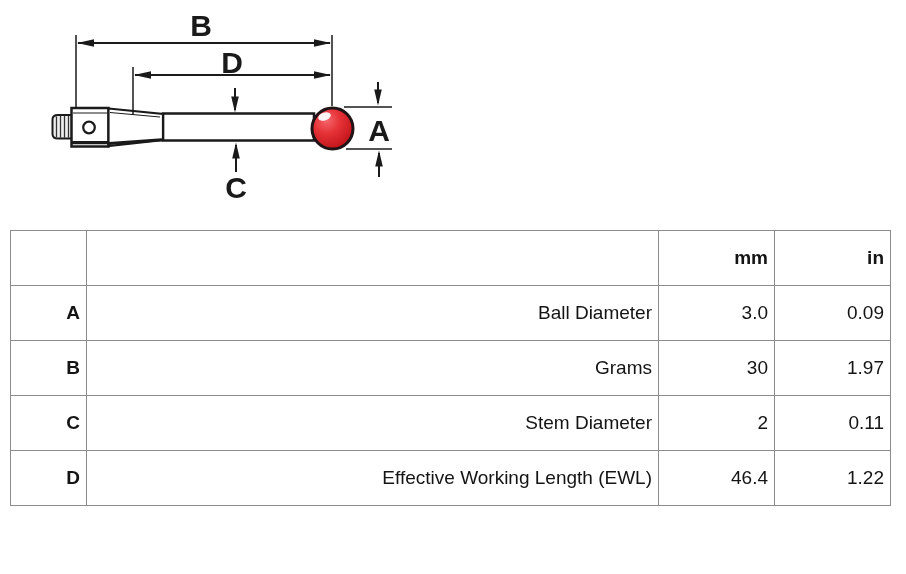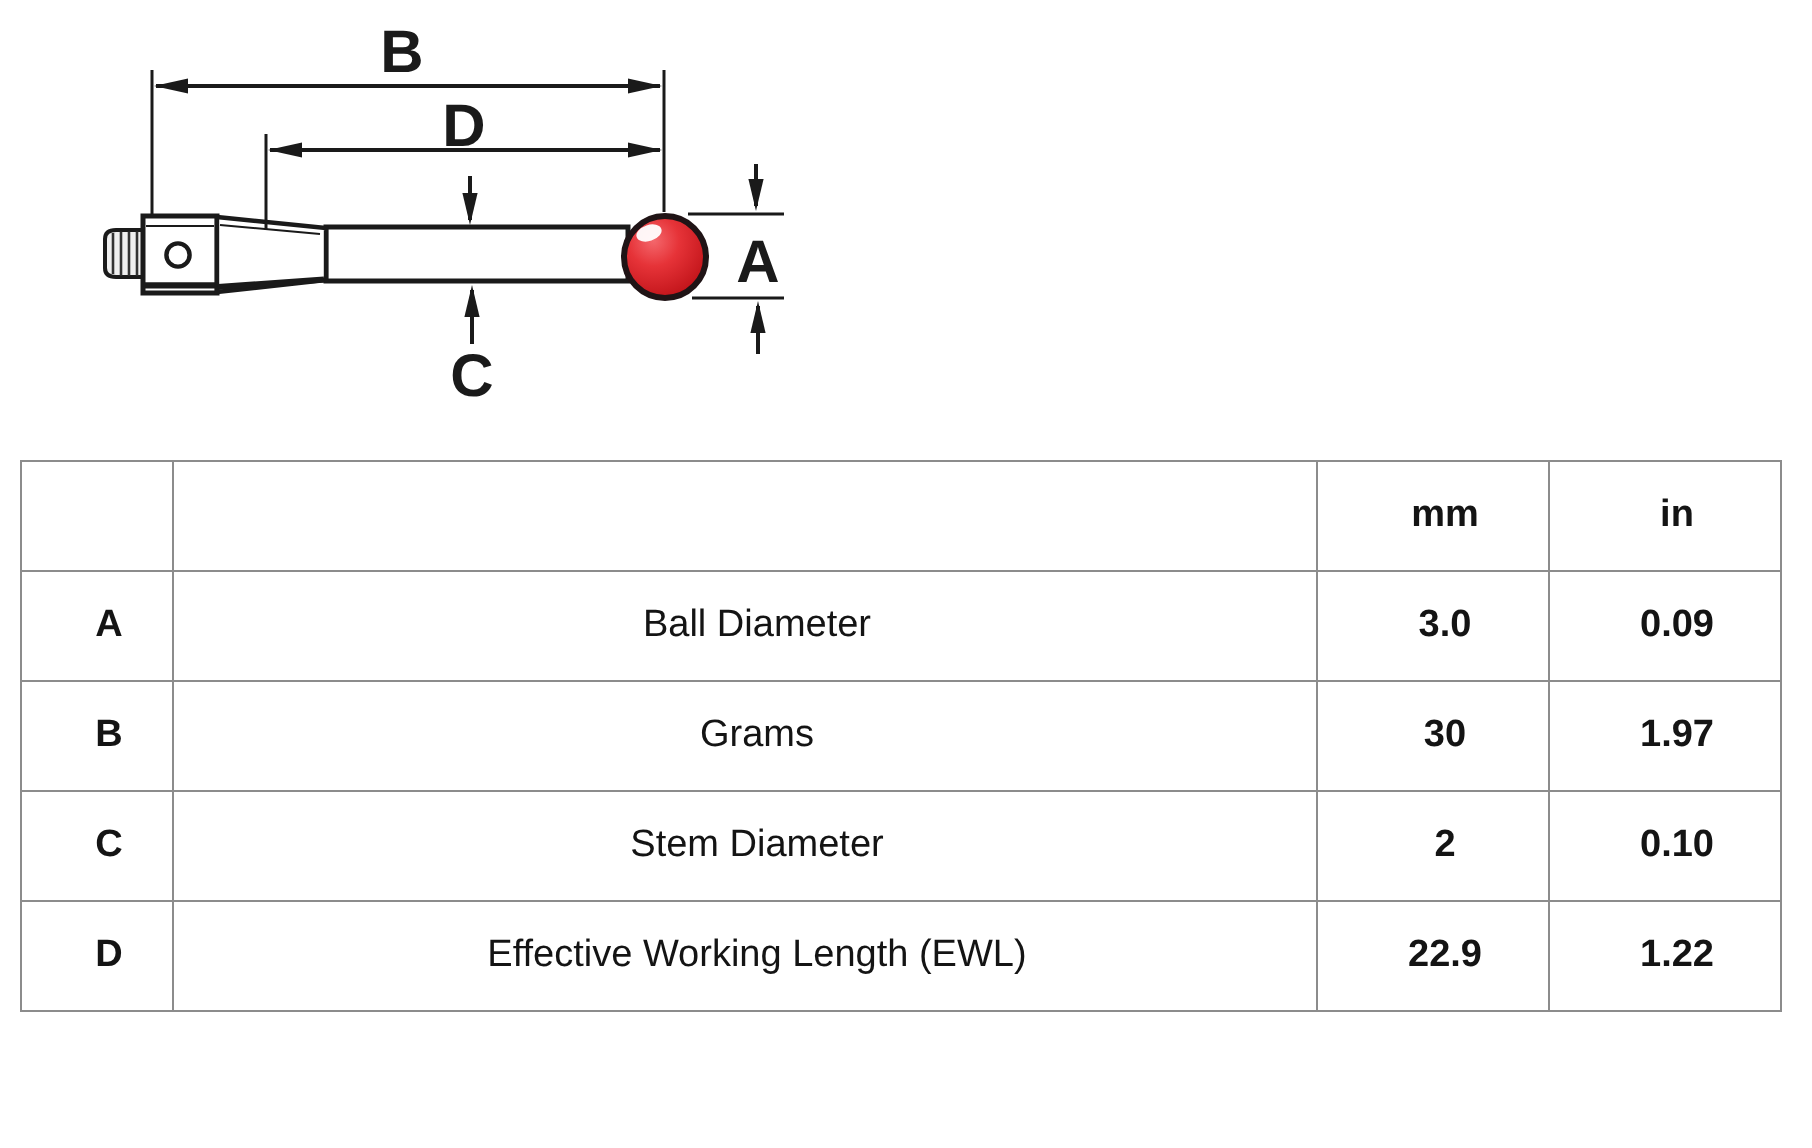--- a/index.html
+++ b/index.html
@@ -14,27 +14,27 @@
   table.spec{
     position:absolute;left:10px;top:230px;width:880px;
     border-collapse:collapse;table-layout:fixed;
   }
   table.spec col.c1{width:76px;}
   table.spec col.c2{width:572px;}
   table.spec col.c3{width:116px;}
   table.spec col.c4{width:116px;}
   table.spec th,table.spec td{
     border:1px solid #8c8c8c;height:54px;vertical-align:middle;
-    text-align:center;padding:0 6px 0 18px;font-size:19px;color:#141414;
+    text-align:right;padding:0 6px 0 18px;font-size:19px;color:#141414;
     white-space:nowrap;overflow:hidden;
   }
   table.spec th{font-weight:bold;}
   td.cell-key{font-weight:bold;}
   td.cell-name{font-weight:normal;}
-  td.cell-val{font-weight:bold;}
+  td.cell-val{font-weight:normal;}
 </style>
 </head>
 <body>
 
 <div class="diagram-wrap">
 <svg width="440" height="215" viewBox="0 0 440 215">
   <defs>
     <radialGradient id="ballGrad" cx="36%" cy="30%" r="78%">
       <stop offset="0%" stop-color="#f4676c"></stop>
       <stop offset="40%" stop-color="#e63338"></stop>
@@ -133,22 +133,22 @@
   <tr>
     <td class="cell-key">B</td>
     <td class="cell-name">Grams</td>
     <td class="cell-val">30</td>
     <td class="cell-val">1.97</td>
   </tr>
   <tr>
     <td class="cell-key">C</td>
     <td class="cell-name">Stem Diameter</td>
     <td class="cell-val">2</td>
-    <td class="cell-val">0.10</td>
+    <td class="cell-val">0.11</td>
   </tr>
   <tr>
     <td class="cell-key">D</td>
     <td class="cell-name">Effective Working Length (EWL)</td>
-    <td class="cell-val">22.9</td>
+    <td class="cell-val">46.4</td>
     <td class="cell-val">1.22</td>
   </tr>
 </tbody>
   </table>
 
 </body></html>

